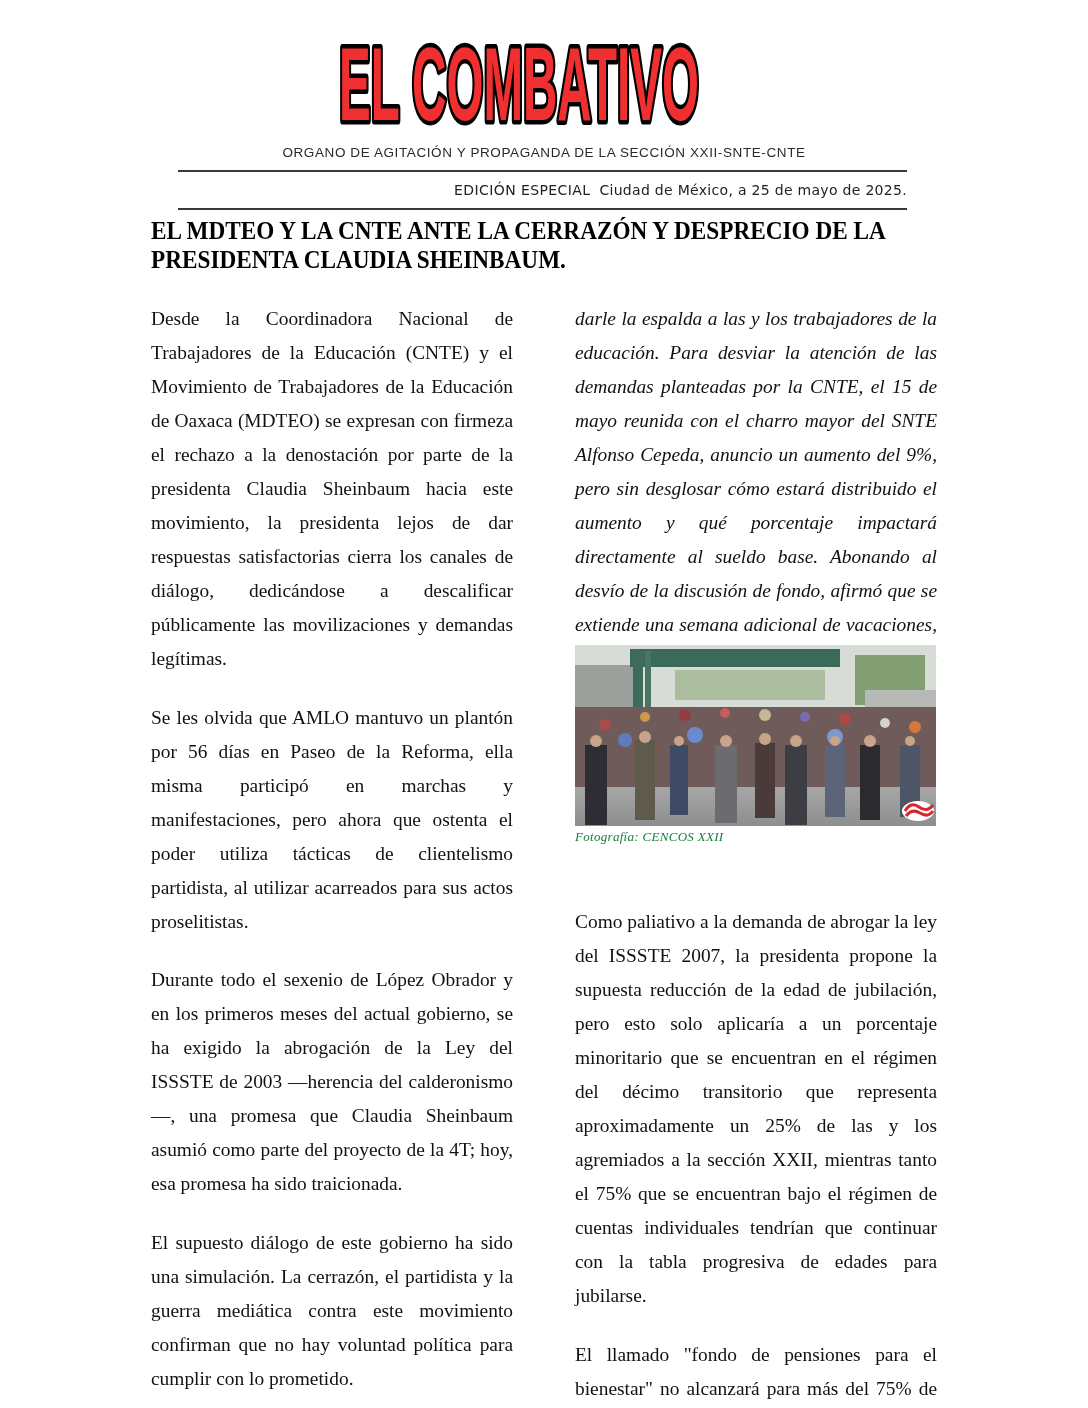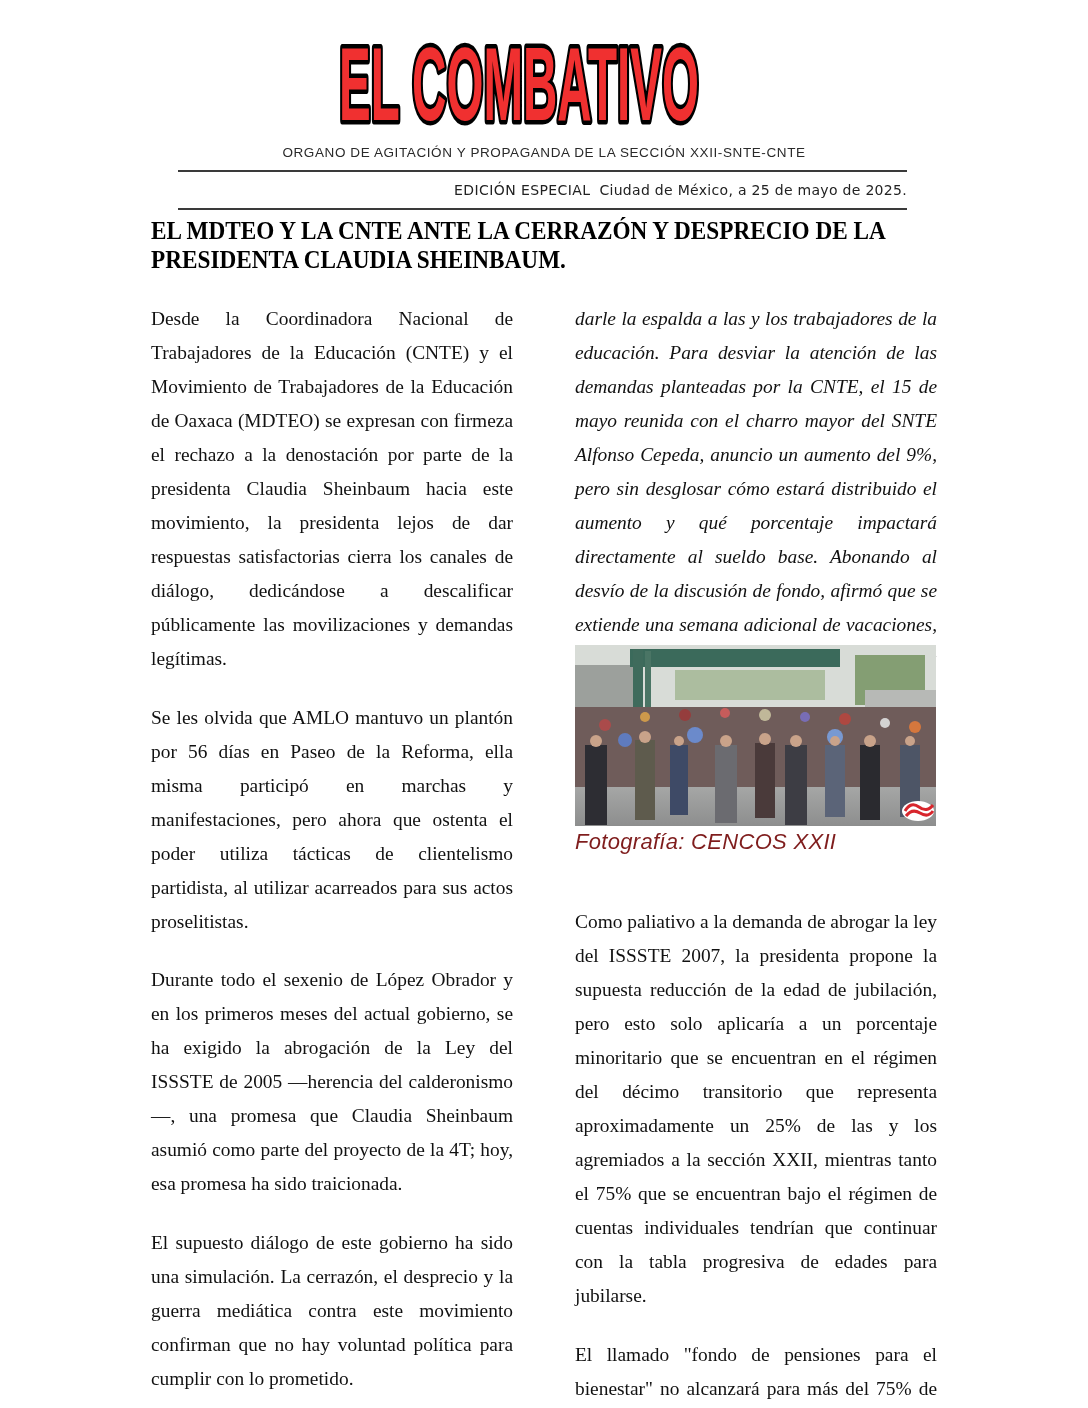--- a/index.html
+++ b/index.html
@@ -47,22 +47,22 @@
   .col-left { left: 151px; top: 302px; }
   .col-right { left: 575px; top: 302px; font-style: italic; }
 
   .photo {
     position: absolute; left: 575px; top: 645px; width: 361px; height: 181px;
     overflow: hidden;
   }
   .photo svg { width: 361px; height: 181px; display: block; }
   .caption {
     position: absolute; left: 575px; top: 829px;
-    font-family: Liberation Sans, sans-serif; font-style: italic; font-size: 22px;
-    color: #7f1d1d; letter-spacing: 0.3px;
+    font-family: Liberation Serif, serif; font-style: italic; font-size: 13px;
+    color: #15803d; letter-spacing: 0.3px;
   }
   .col-right-2 { left: 575px; top: 877px; margin-top: 28px; }
 </style>
 </head>
 <body>
 
 <div class="page">
 
   <div class="masthead-logo">
     <svg viewBox="0 0 372 92">
@@ -78,22 +78,22 @@
     <span class="edition-label">EDICIÓN ESPECIAL</span>
     <span class="edition-date">Ciudad de México, a 25 de mayo de 2025.</span>
   </div>
   <div class="rule bottom"></div>
 
   <h1 class="headline" style="margin:0;">EL MDTEO Y LA CNTE ANTE LA CERRAZÓN Y DESPRECIO DE LA PRESIDENTA CLAUDIA SHEINBAUM.</h1>
 
   <div class="col col-left">
     <p>Desde la Coordinadora Nacional de Trabajadores de la Educación (CNTE) y el Movimiento de Trabajadores de la Educación de Oaxaca (MDTEO) se expresan con firmeza el rechazo a la denostación por parte de la presidenta Claudia Sheinbaum hacia este movimiento, la presidenta lejos de dar respuestas satisfactorias cierra los canales de diálogo, dedicándose a descalificar públicamente las movilizaciones y demandas legítimas.</p>
     <p>Se les olvida que AMLO mantuvo un plantón por 56 días en Paseo de la Reforma, ella misma participó en marchas y manifestaciones, pero ahora que ostenta el poder utiliza tácticas de clientelismo partidista, al utilizar acarreados para sus actos proselitistas.</p>
-    <p>Durante todo el sexenio de López Obrador y en los primeros meses del actual gobierno, se ha exigido la abrogación de la Ley del ISSSTE de 2005 —herencia del calderonismo—, una promesa que Claudia Sheinbaum asumió como parte del proyecto de la 4T; hoy, esa promesa ha sido traicionada.</p>
-    <p>El supuesto diálogo de este gobierno ha sido una simulación. La cerrazón, el desprecio y la guerra mediática contra este movimiento confirman que no hay voluntad política para cumplir con lo prometido.</p>
+    <p>Durante todo el sexenio de López Obrador y en los primeros meses del actual gobierno, se ha exigido la abrogación de la Ley del ISSSTE de 2003 —herencia del calderonismo—, una promesa que Claudia Sheinbaum asumió como parte del proyecto de la 4T; hoy, esa promesa ha sido traicionada.</p>
+    <p>El supuesto diálogo de este gobierno ha sido una simulación. La cerrazón, el partidista y la guerra mediática contra este movimiento confirman que no hay voluntad política para cumplir con lo prometido.</p>
   </div>
 
   <div class="col col-right">
     <p class="last">darle la espalda a las y los trabajadores de la educación. Para desviar la atención de las demandas planteadas por la CNTE, el 15 de mayo reunida con el charro mayor del SNTE Alfonso Cepeda, anuncio un aumento del 9%, pero sin desglosar cómo estará distribuido el aumento y qué porcentaje impactará directamente al sueldo base. Abonando al desvío de la discusión de fondo, afirmó que se extiende una semana adicional de vacaciones, tema que en ningún momento la CNTE ha solicitado.</p>
   </div>
 
   <div class="photo">
     <svg viewBox="0 0 361 181" preserveAspectRatio="none">
       <defs>
         <linearGradient id="sky" x1="0" y1="0" x2="0" y2="1">

